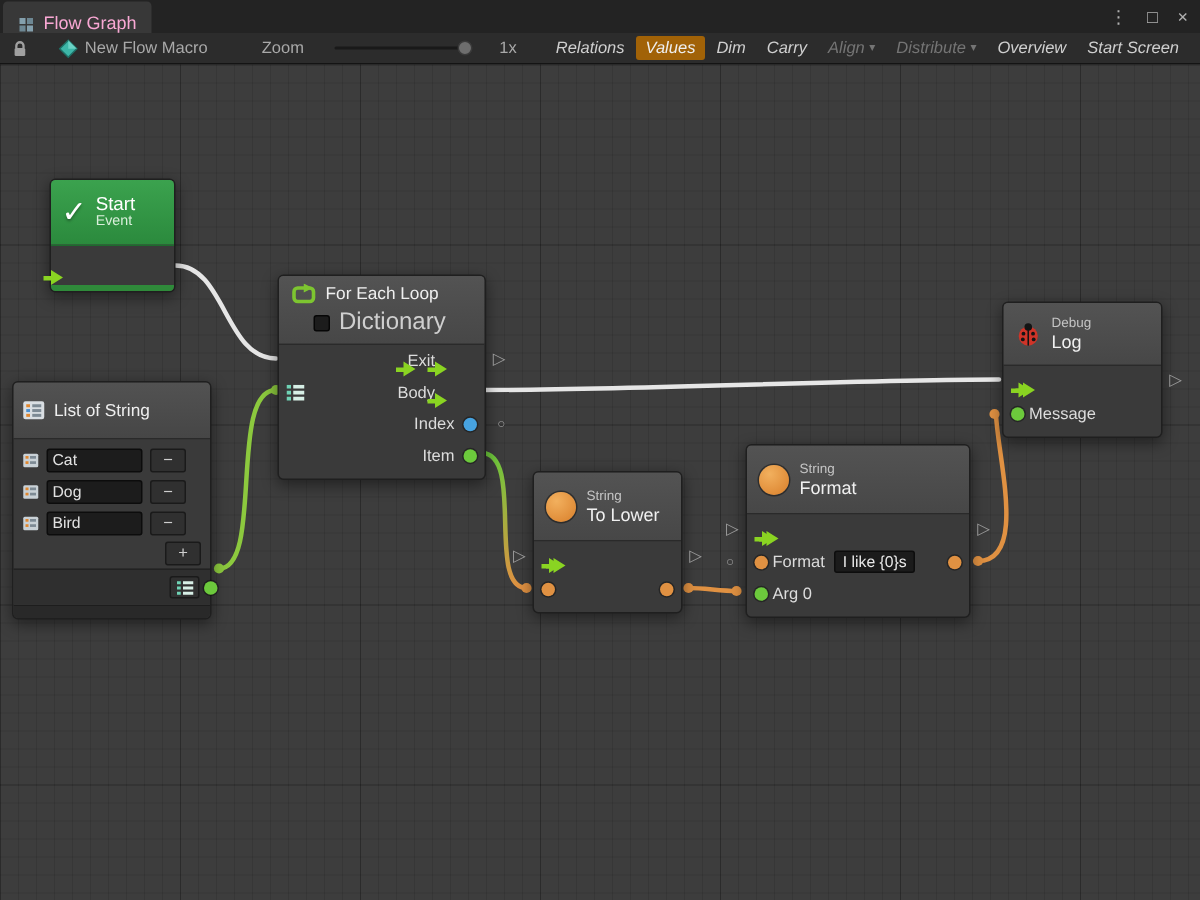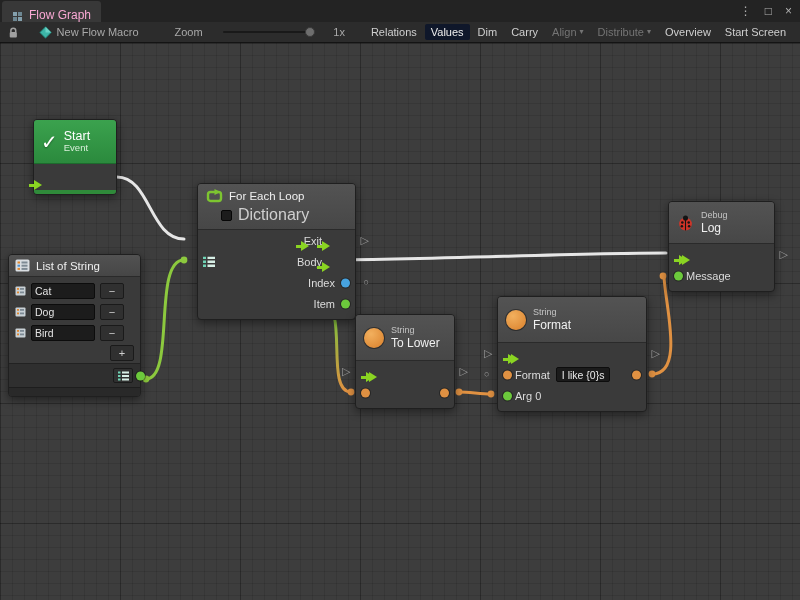--- a/index.html
+++ b/index.html
@@ -23,22 +23,22 @@
   .wincontrols span{cursor:default;}
 
   
   .toolbar{height:21px;background:#2c2c2c;border-bottom:1px solid #141414;display:flex;align-items:center;
        padding:0 8px;gap:20px;font-size:11px;color:#b5b5b5;white-space:nowrap;}
   .tb-label{color:#a9a9a9;}
   .slider{width:94px;height:2px;background:#191919;position:relative;border-radius:1px;}
   .handle{position:absolute;left:87px;top:50%;transform:translate(-50%,-50%);width:10px;height:10px;
        border-radius:50%;background:#6e6e6e;border:1px solid #3a3a3a;}
   .tb-group{margin-left:auto;display:flex;align-items:center;gap:2px;}
-  .tb-btn{padding:2px 6px;border-radius:2px;color:#cfcfcf;display:flex;align-items:center;gap:3px;background:transparent;border:none;font-size:11px;font-family:inherit;}
-  .tb-btn.active{background:#0f172a;color:#eee;}
+  .tb-btn{padding:2px 6px;border-radius:2px;color:#cfcfcf;display:flex;align-items:center;gap:3px;background:transparent;border:none;font-size:11px;font-family:inherit;font-style:italic;}
+  .tb-btn.active{background:#a16207;color:#eee;}
   .tb-btn.disabled{color:#747474;}
   .dd{font-size:8px;line-height:1;}
 
   
   .canvas{position:absolute;left:0;top:43px;width:800px;height:557px;background-color:#3d3d3d;
     background-image:
       linear-gradient(rgba(0,0,0,.22) 1px, transparent 1px),
       linear-gradient(90deg, rgba(0,0,0,.22) 1px, transparent 1px),
       linear-gradient(rgba(0,0,0,.10) 1px, transparent 1px),
       linear-gradient(90deg, rgba(0,0,0,.10) 1px, transparent 1px);
@@ -82,21 +82,21 @@
   .sfoot{height:4px;background:#2f8a3a;border-radius:0 0 3px 3px;}
 
   
   .fe-head{height:46px;padding:5px 8px 4px 8px;background:linear-gradient(#535353,#474747);
         border-bottom:1px solid #2a2a2a;border-radius:3px 3px 0 0;}
   .fe-line1{display:flex;align-items:center;gap:6px;font-size:11.5px;color:#efefef;}
   .fe-line2{display:flex;align-items:center;gap:6px;margin-top:3px;padding-left:15px;font-size:16px;color:#cfcfcf;}
   .chk{width:11px;height:11px;background:#1c1c1c;border:1px solid #060606;border-radius:2px;}
 
   
-  .lhead{height:22px;display:flex;align-items:center;gap:6px;padding:0 6px;
+  .lhead{height:38px;display:flex;align-items:center;gap:6px;padding:0 6px;
         background:linear-gradient(#525252,#464646);border-bottom:1px solid #2a2a2a;border-radius:3px 3px 0 0;
         font-size:11.5px;color:#eee;white-space:nowrap;overflow:hidden;}
   .list-row{display:flex;align-items:center;gap:5px;padding:0 6px;height:21px;}
   .input-box{flex:0 0 64px;height:16px;background:#1c1c1c;border:1px solid #0c0c0c;border-radius:2px;
         font-size:10.5px;color:#e2e2e2;display:flex;align-items:center;padding:0 3px;}
   .sq-btn{width:24px;height:16px;background:#303030;border:1px solid #1a1a1a;border-radius:2px;color:#cfcfcf;
         font-size:11px;display:flex;align-items:center;justify-content:center;}
   .plus-row{display:flex;justify-content:flex-end;padding:2px 6px;height:20px;}
   .list-outbar{height:24px;background:#2f2f2f;border-top:1px solid #222;position:relative;
         display:flex;align-items:center;justify-content:flex-end;padding:0 7px;}
@@ -206,21 +206,21 @@
         <div class="sttl">Start</div>
         <div class="ssub">Event</div>
       </div>
     </div>
     <div class="row sbody">
       <span class="farrow port-r"></span>
     </div>
     <div class="sfoot"></div>
   </div>
 
-  <div class="node" style="left:197px;top:140px;width:159px;">
+  <div class="node" style="left:185px;top:140px;width:139px;">
     <div class="fe-head">
       <div class="fe-line1">
         <svg width="17" height="14" viewBox="0 0 17 14">
           <rect x="2" y="3" width="13" height="9" rx="2.5" fill="none" stroke="#7dc530" stroke-width="2.4"></rect>
           <polygon points="8.5,0 14.5,3 8.5,6" fill="#7dc530"></polygon>
         </svg>
         <span>For Each Loop</span>
       </div>
       <div class="fe-line2">
         <span class="chk"></span>

